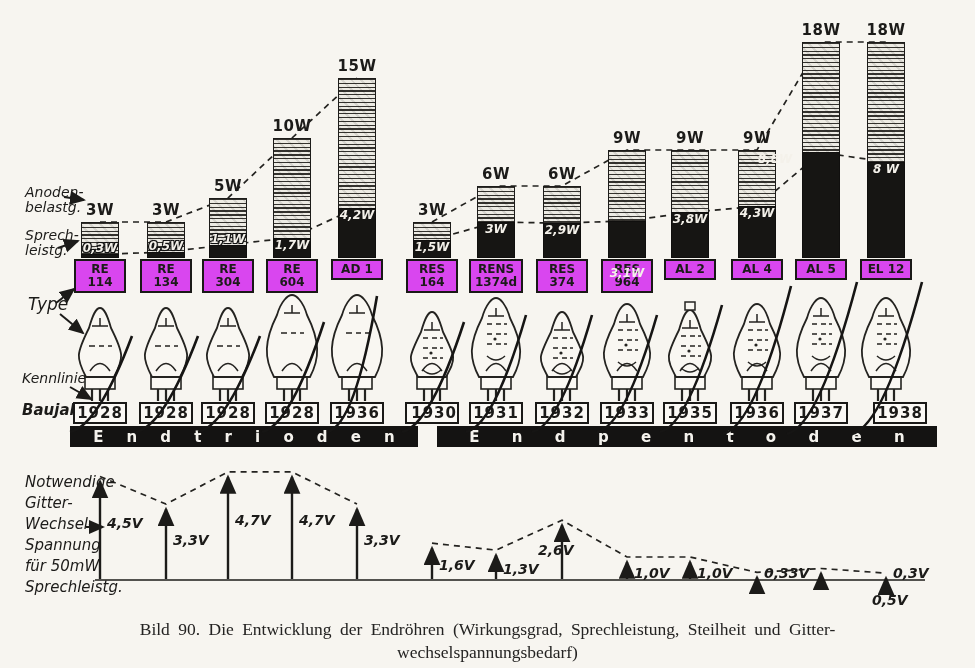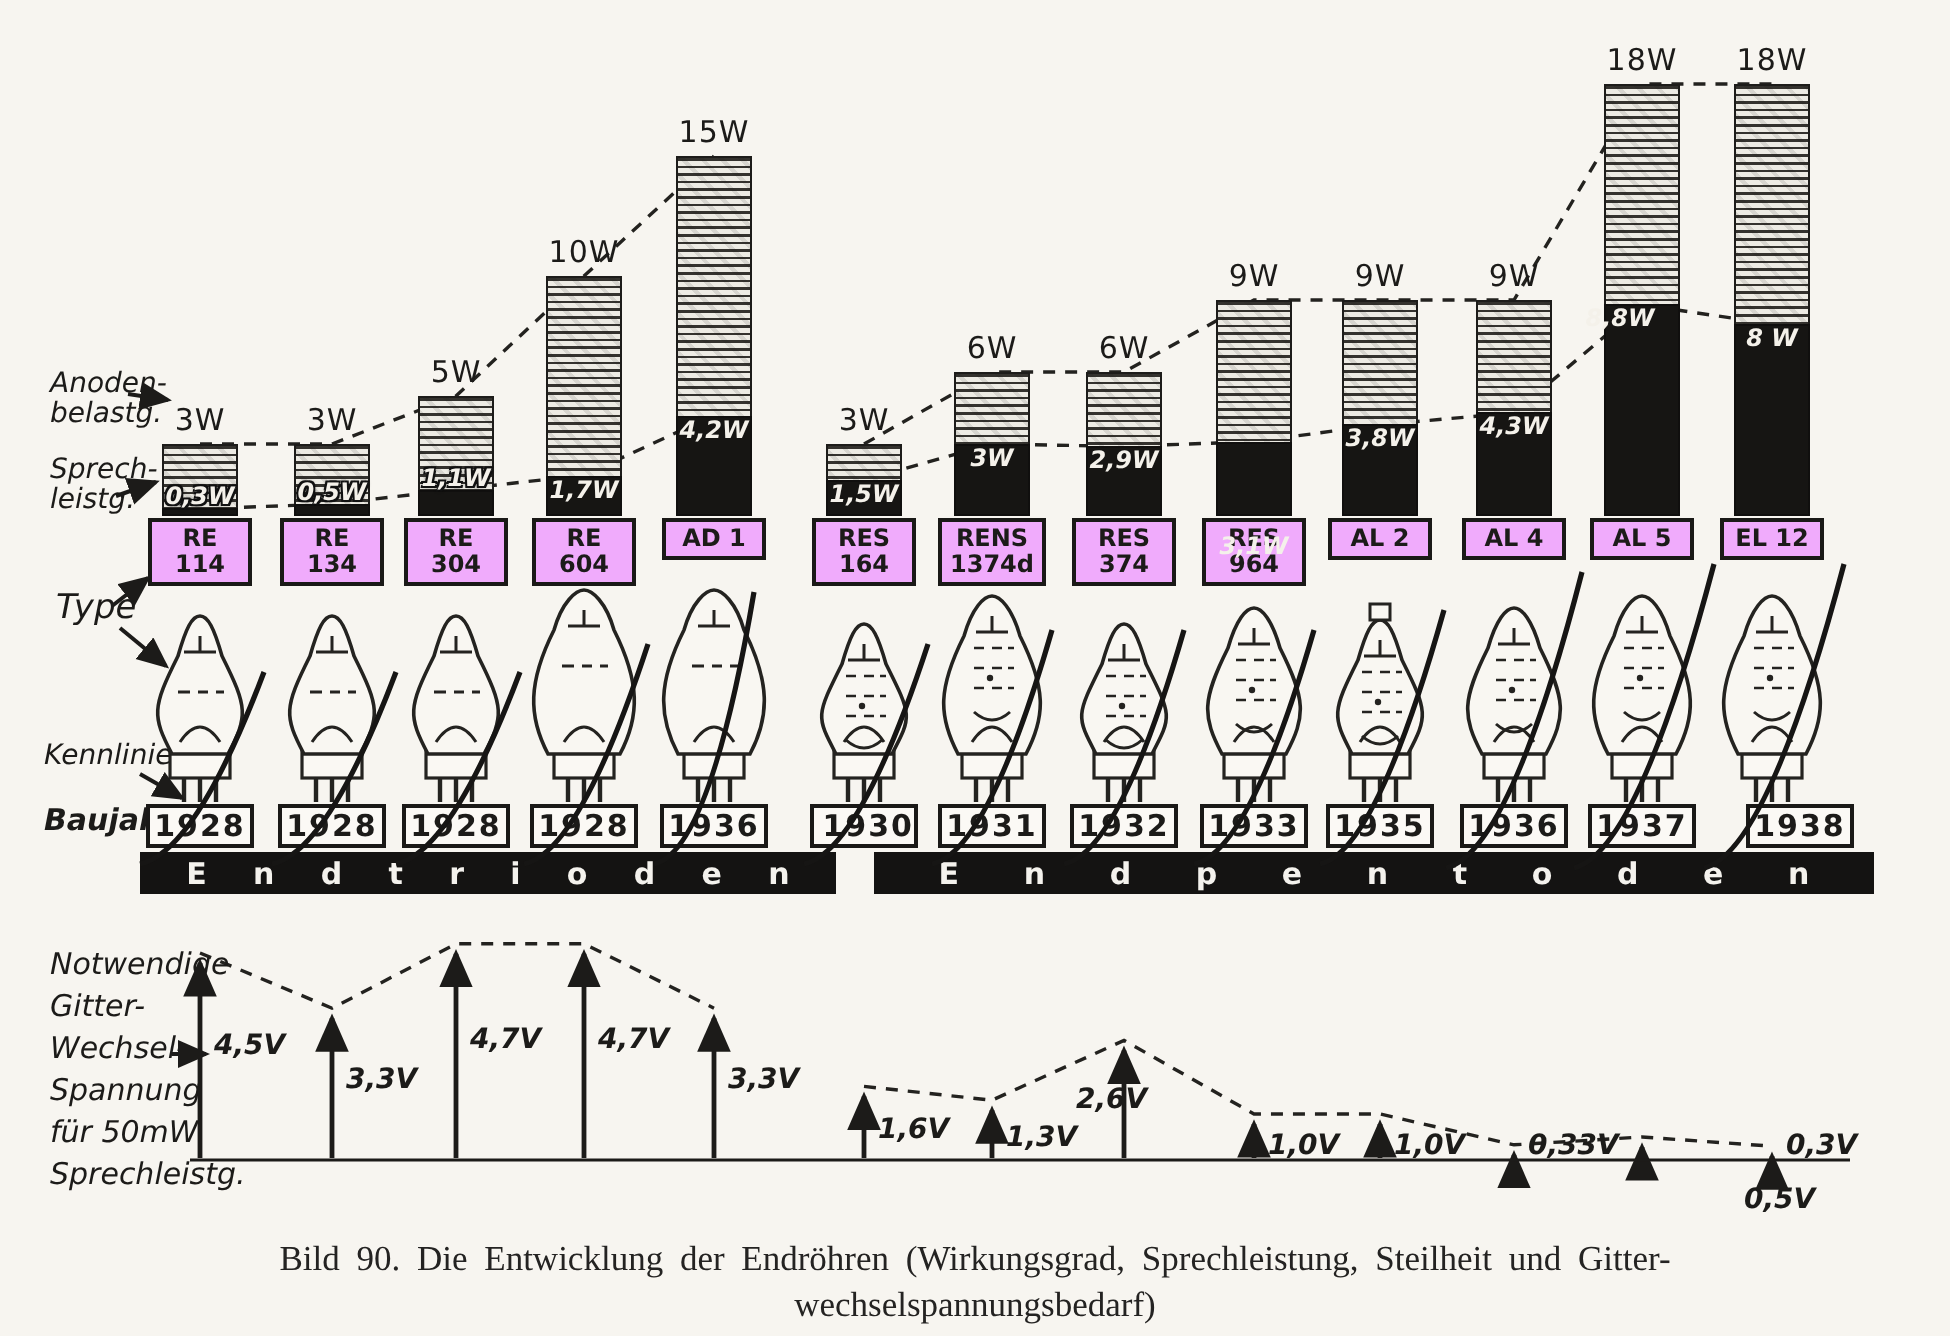--- a/index.html
+++ b/index.html
@@ -7,24 +7,24 @@
        font-family:"DejaVu Sans",sans-serif;color:#1c1b19;}
   svg.layer{position:absolute;left:0;top:0;pointer-events:none;}
   #under{z-index:1;} 
   .el{position:absolute;z-index:2;}
   #over{z-index:4;}
   .bar-anode{position:absolute;z-index:2;box-sizing:border-box;border:1.5px solid #1d1c1a;
      background:
        repeating-linear-gradient(45deg, rgba(20,20,20,0.10) 0 2px, rgba(0,0,0,0) 2px 7px),
        repeating-linear-gradient(180deg,#34322e 0 1.3px,#edebe4 1.3px 3.8px);}
   .bar-speech{position:absolute;z-index:3;background:#161513;border:1px solid #100f0e;box-sizing:border-box;}
-  .wlabel{position:absolute;z-index:3;font-weight:normal;font-size:15px;text-align:center;letter-spacing:0.5px;}
+  .wlabel{position:absolute;z-index:3;font-weight:bold;font-size:15px;text-align:center;letter-spacing:0.5px;}
   .slabel{position:absolute;z-index:4;font-style:italic;font-weight:bold;font-size:12px;text-align:center;color:#f4f1ea;}
   .slabel.outline{text-shadow:1px 1px 0 #111,-1px -1px 0 #111,1px -1px 0 #111,-1px 1px 0 #111,0 0 2px #000;}
-  .tbox{position:absolute;z-index:3;transform:translateX(-50%);background:#f0abfc;border:2px solid #1a1917;
+  .tbox{position:absolute;z-index:3;transform:translateX(-50%);background:#d946ef;border:2px solid #1a1917;
         font-weight:bold;font-size:12px;line-height:1.1;text-align:center;padding:2px 4px;min-width:40px;}
   .ybox{position:absolute;z-index:3;transform:translateX(-50%);background:#fbf9f5;border:2px solid #1a1917;
         font-weight:bold;font-size:15px;line-height:1.2;text-align:center;width:50px;letter-spacing:1px;}
   .banner{position:absolute;z-index:2;background:#141312;display:flex;align-items:center;
           justify-content:space-evenly;color:#f4f2ed;font-weight:bold;font-size:15px;}
   .banner span{display:inline-block;}
   .hand{position:absolute;z-index:3;font-style:italic;font-size:14px;line-height:15px;font-weight:500;}
   .vlabel{position:absolute;z-index:3;font-style:italic;font-weight:bold;font-size:14px;}
   .caption{position:absolute;z-index:3;left:0;width:975px;text-align:center;
            font-family:"Liberation Serif","DejaVu Serif",serif;font-size:17.5px;color:#242322;word-spacing:4px;}
@@ -193,21 +193,21 @@
       <div class="wlabel" style="left:727px;top:129px;width:60px;">9W</div>
       <div class="slabel" style="left:731px;top:206.4px;width:52px;">4,3W</div>
       <div class="tbox" style="left:757px;top:259px;">
         <div>AL 4</div>
       </div>
       <div class="ybox" style="left:757px;top:402px;">1936</div>
       <div class="vlabel" style="left:764px;top:565px;">0,33V</div>
       <div class="bar-anode" style="left:802px;top:42px;width:38px;height:216px;"></div>
       <div class="bar-speech" style="left:802px;top:152.39999999999998px;width:38px;height:105.60000000000001px;"></div>
       <div class="wlabel" style="left:791px;top:21px;width:60px;">18W</div>
-      <div class="slabel" style="left:784px;top:152.39999999999998px;width:52px;text-align:center;">8,8W</div>
+      <div class="slabel" style="left:749px;top:152.39999999999998px;width:52px;text-align:center;">8,8W</div>
       <div class="tbox" style="left:821px;top:259px;">
         <div>AL 5</div>
       </div>
       <div class="ybox" style="left:821px;top:402px;">1937</div>
       <div class="vlabel" style="left:828px;top:592px;margin-left:44px;">0,5V</div>
       <div class="bar-anode" style="left:867px;top:42px;width:38px;height:216px;"></div>
       <div class="bar-speech" style="left:867px;top:162px;width:38px;height:96px;"></div>
       <div class="wlabel" style="left:856px;top:21px;width:60px;">18W</div>
       <div class="slabel" style="left:860px;top:162px;width:52px;">8 W</div>
       <div class="tbox" style="left:886px;top:259px;">

